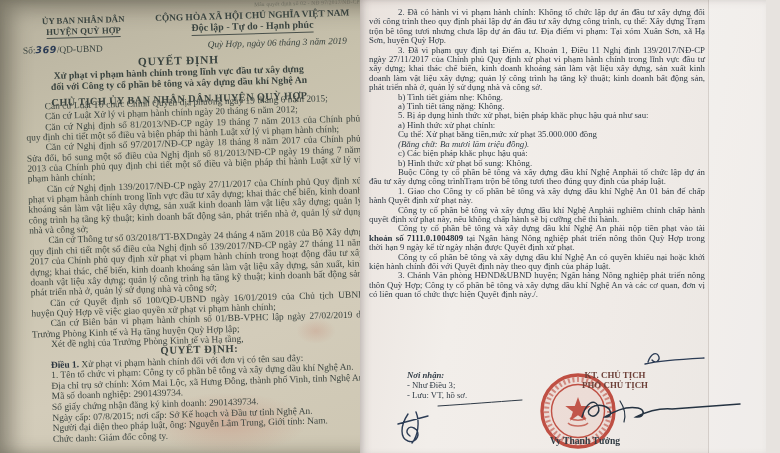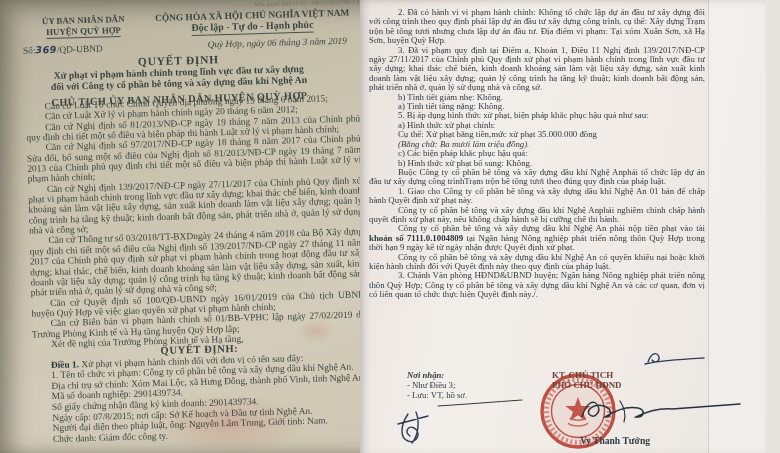--- a/index.html
+++ b/index.html
@@ -45,23 +45,23 @@
   .page-right::after{content:"";position:absolute;left:348px;top:0;width:1px;height:100%;
     background:rgba(150,140,132,.28);}
   .page-right::before{content:"";position:absolute;left:349px;top:0;right:0;bottom:0;
     background:rgba(255,255,255,.28);}
   .pr-body{position:absolute;left:9px;top:8px;width:336px;font-size:8.8px;line-height:9.4px;
            text-align:justify;color:#303b45;}
   .pr-body p{margin:0;text-indent:29px;}
   .pr-body .it{font-style:italic;}
   .recipients{position:absolute;left:17px;top:371px;font-size:8.7px;line-height:9.8px;color:#303b45;margin-left:30px;}
   .recipients .lbl{font-weight:bold;font-style:italic;}
-  .signer-titles{position:absolute;left:192px;top:370px;width:126px;text-align:left;
+  .signer-titles{position:absolute;left:192px;top:370px;width:126px;text-align:center;
     font-weight:bold;font-size:8.9px;line-height:10px;color:#6d4038;z-index:3;}
-  .signer-name{position:absolute;left:190px;top:435px;width:130px;text-align:center;
+  .signer-name{position:absolute;left:190px;top:435px;width:130px;text-align:left;
     font-weight:bold;font-size:9.6px;color:#323c44;z-index:3;}
   .seal{position:absolute;left:178px;top:371px;width:80px;height:80px;z-index:2;
         mix-blend-mode:multiply;opacity:.92;}
   .sig{position:absolute;left:216px;top:393px;width:170px;height:34px;z-index:4;}
   .flourish{position:absolute;left:282px;top:350px;width:66px;height:18px;z-index:4;}
   .initials{position:absolute;left:34px;top:396px;width:140px;height:52px;z-index:4;}
   b{color:#2c363f;}
 </style>
 </head>
 <body>
@@ -162,21 +162,21 @@
       <div>- Lưu: VT, hồ sơ.</div>
     </div>
 
     <svg class="initials" viewBox="0 0 140 52">
       <path d="M44 10 C 75 8, 100 6, 128 4" fill="none" stroke="#2f3a46" stroke-width="1" stroke-linecap="round"></path>
       <path d="M14 18 C 6 30, 6 42, 14 45 C 23 48, 28 36, 20 32 C 14 29, 10 36, 16 40 M4 28 L34 20 M22 16 C 26 26, 24 40, 18 47" fill="none" stroke="#2c3c55" stroke-width="1.4" stroke-linecap="round"></path>
     </svg>
 
     <div class="signer-titles">
       <div>KT. CHỦ TỊCH</div>
-      <div>PHÓ CHỦ HĐND</div>
+      <div>PHÓ CHỦ TỊCH</div>
     </div>
 
     <svg class="seal" viewBox="0 0 80 80">
       <circle cx="40" cy="40" r="36" fill="rgba(205,74,58,.10)" stroke="#c7473a" stroke-width="3.4"></circle>
       <circle cx="40" cy="40" r="26.5" fill="none" stroke="#c7473a" stroke-width="1.4"></circle>
       <circle cx="40" cy="40" r="31.5" fill="none" stroke="#c7473a" stroke-width="5" stroke-dasharray="2 2.6" opacity=".6"></circle>
       <polygon points="40,26 43.2,35.0 52.7,35.0 45.1,40.8 48,49.8 40,44.3 32,49.8 34.9,40.8 27.3,35.0 36.8,35.0" fill="#c7473a" opacity=".95"></polygon>
       <path d="M30 52 C 34 56, 46 56, 50 52 M32 47 C 36 50, 44 50, 48 47" fill="none" stroke="#c7473a" stroke-width="1.6" opacity=".8"></path>
     </svg>
 

